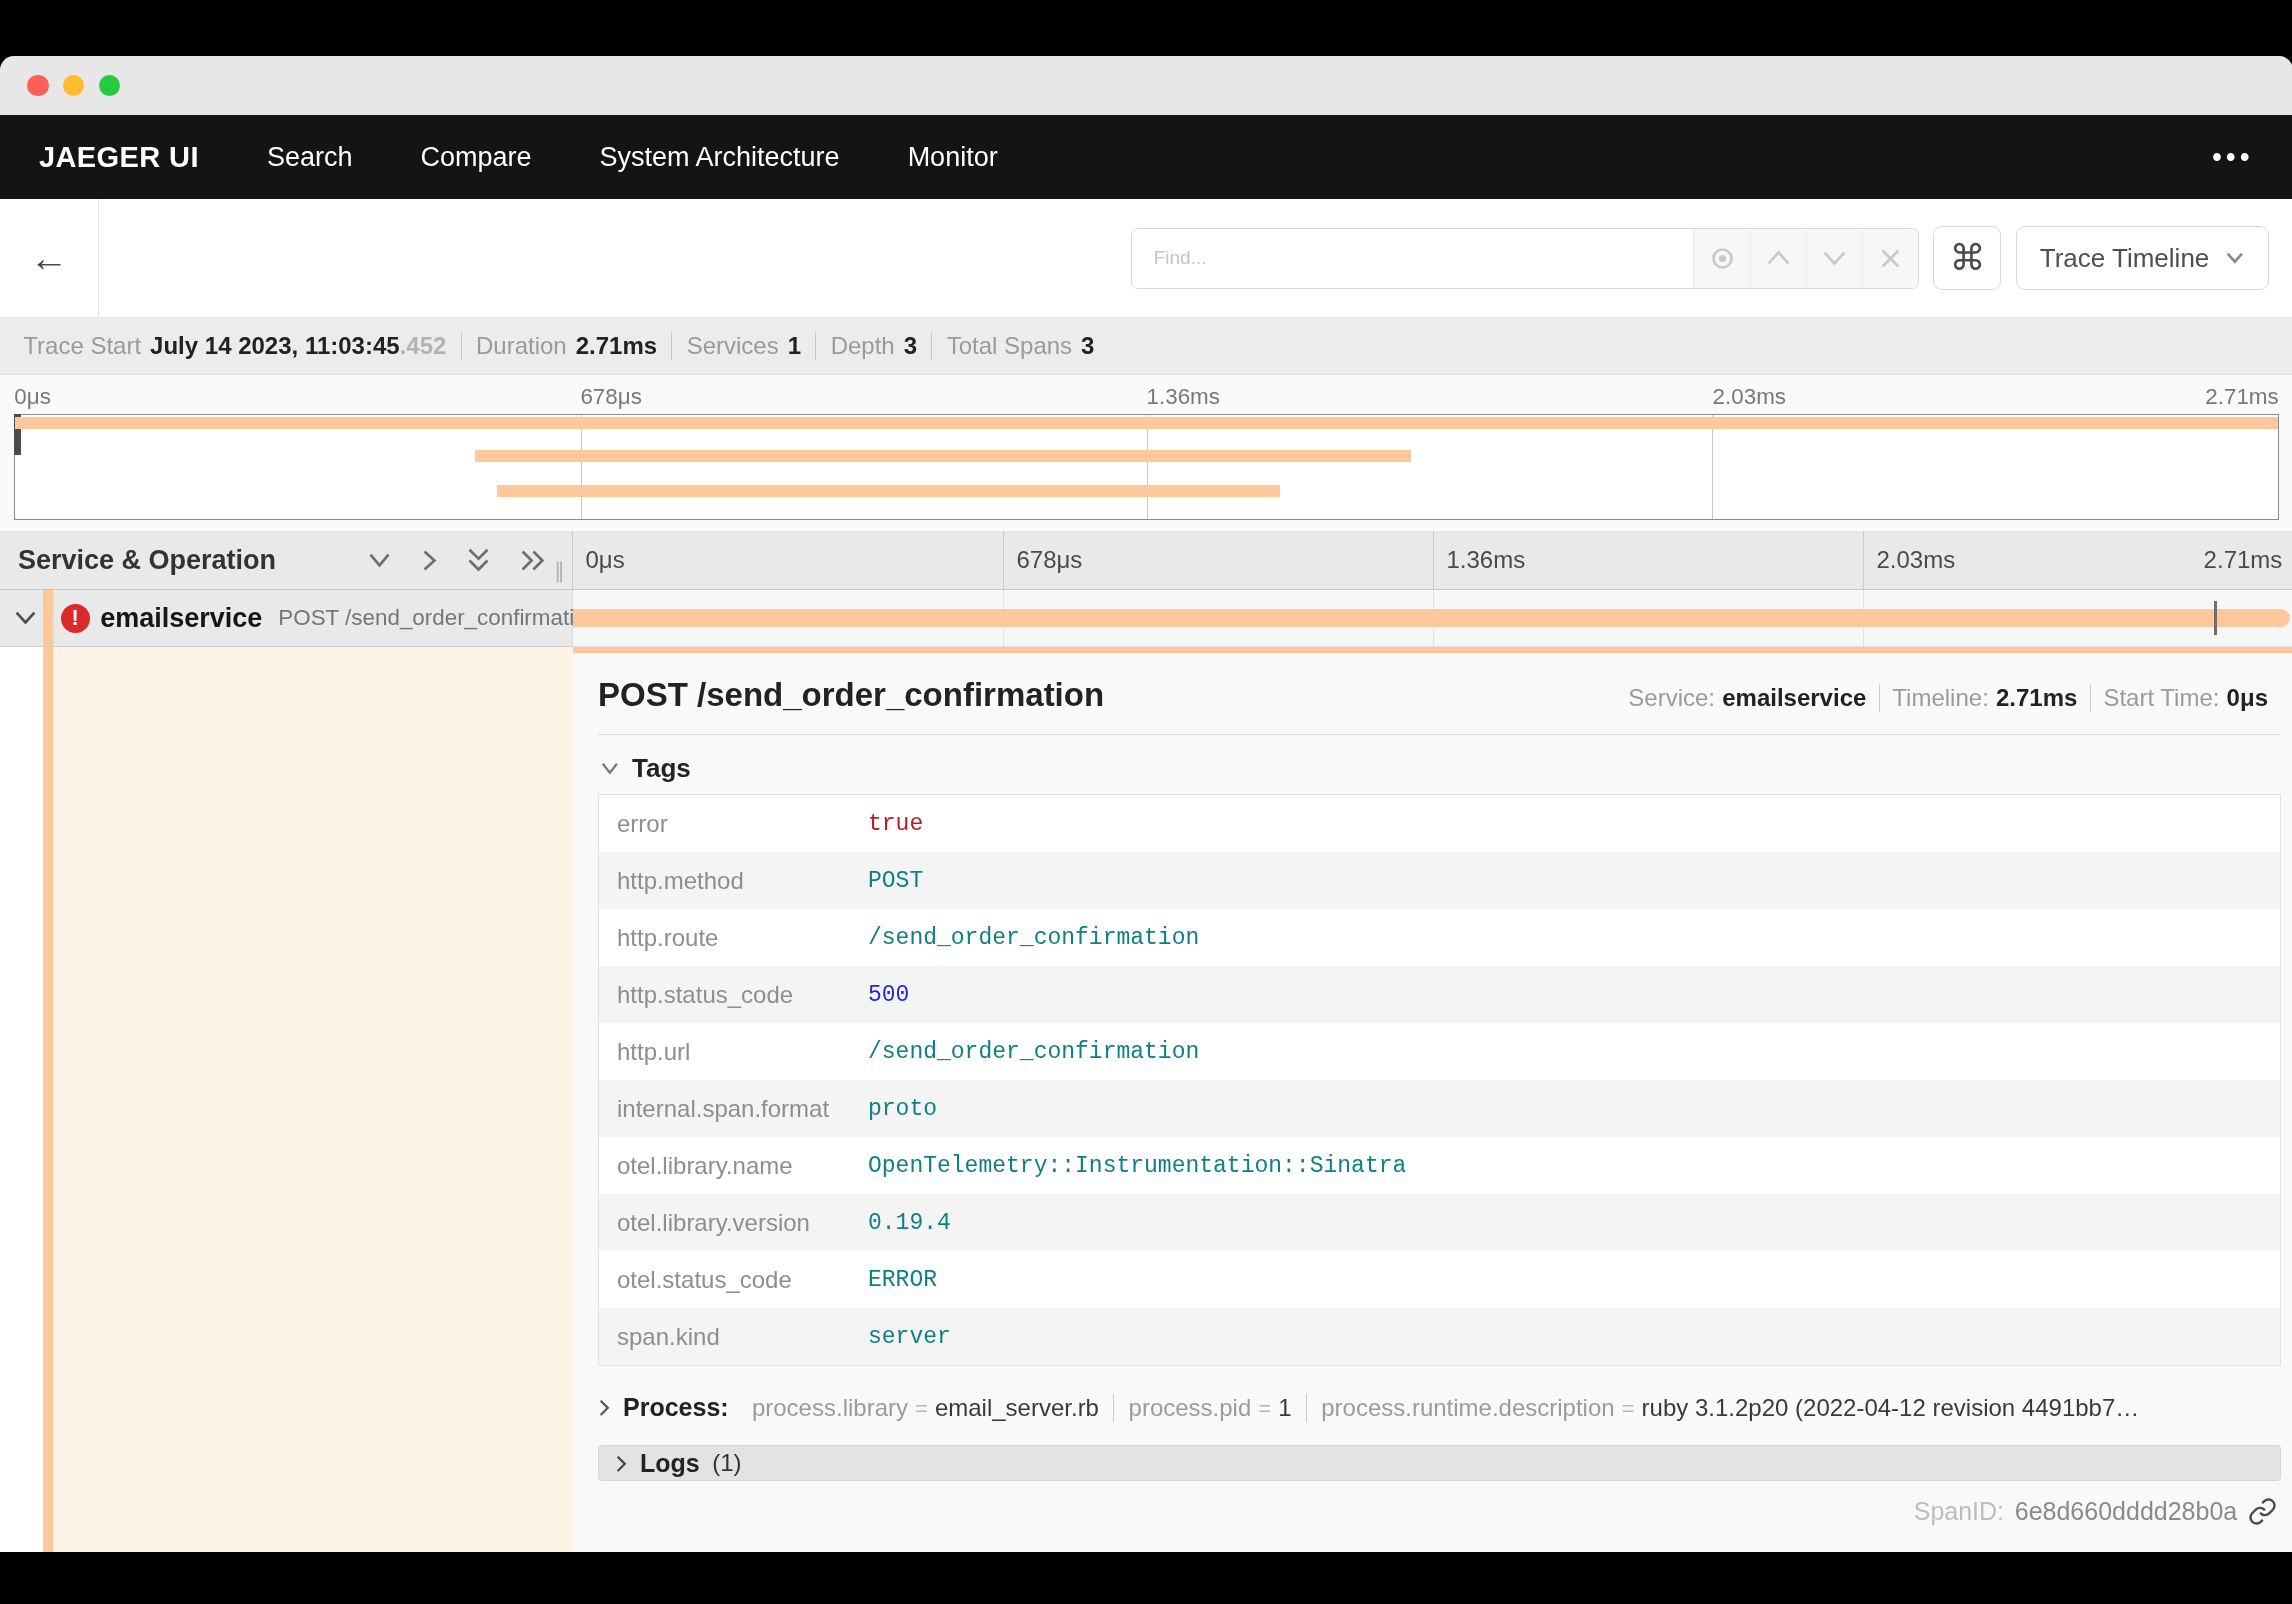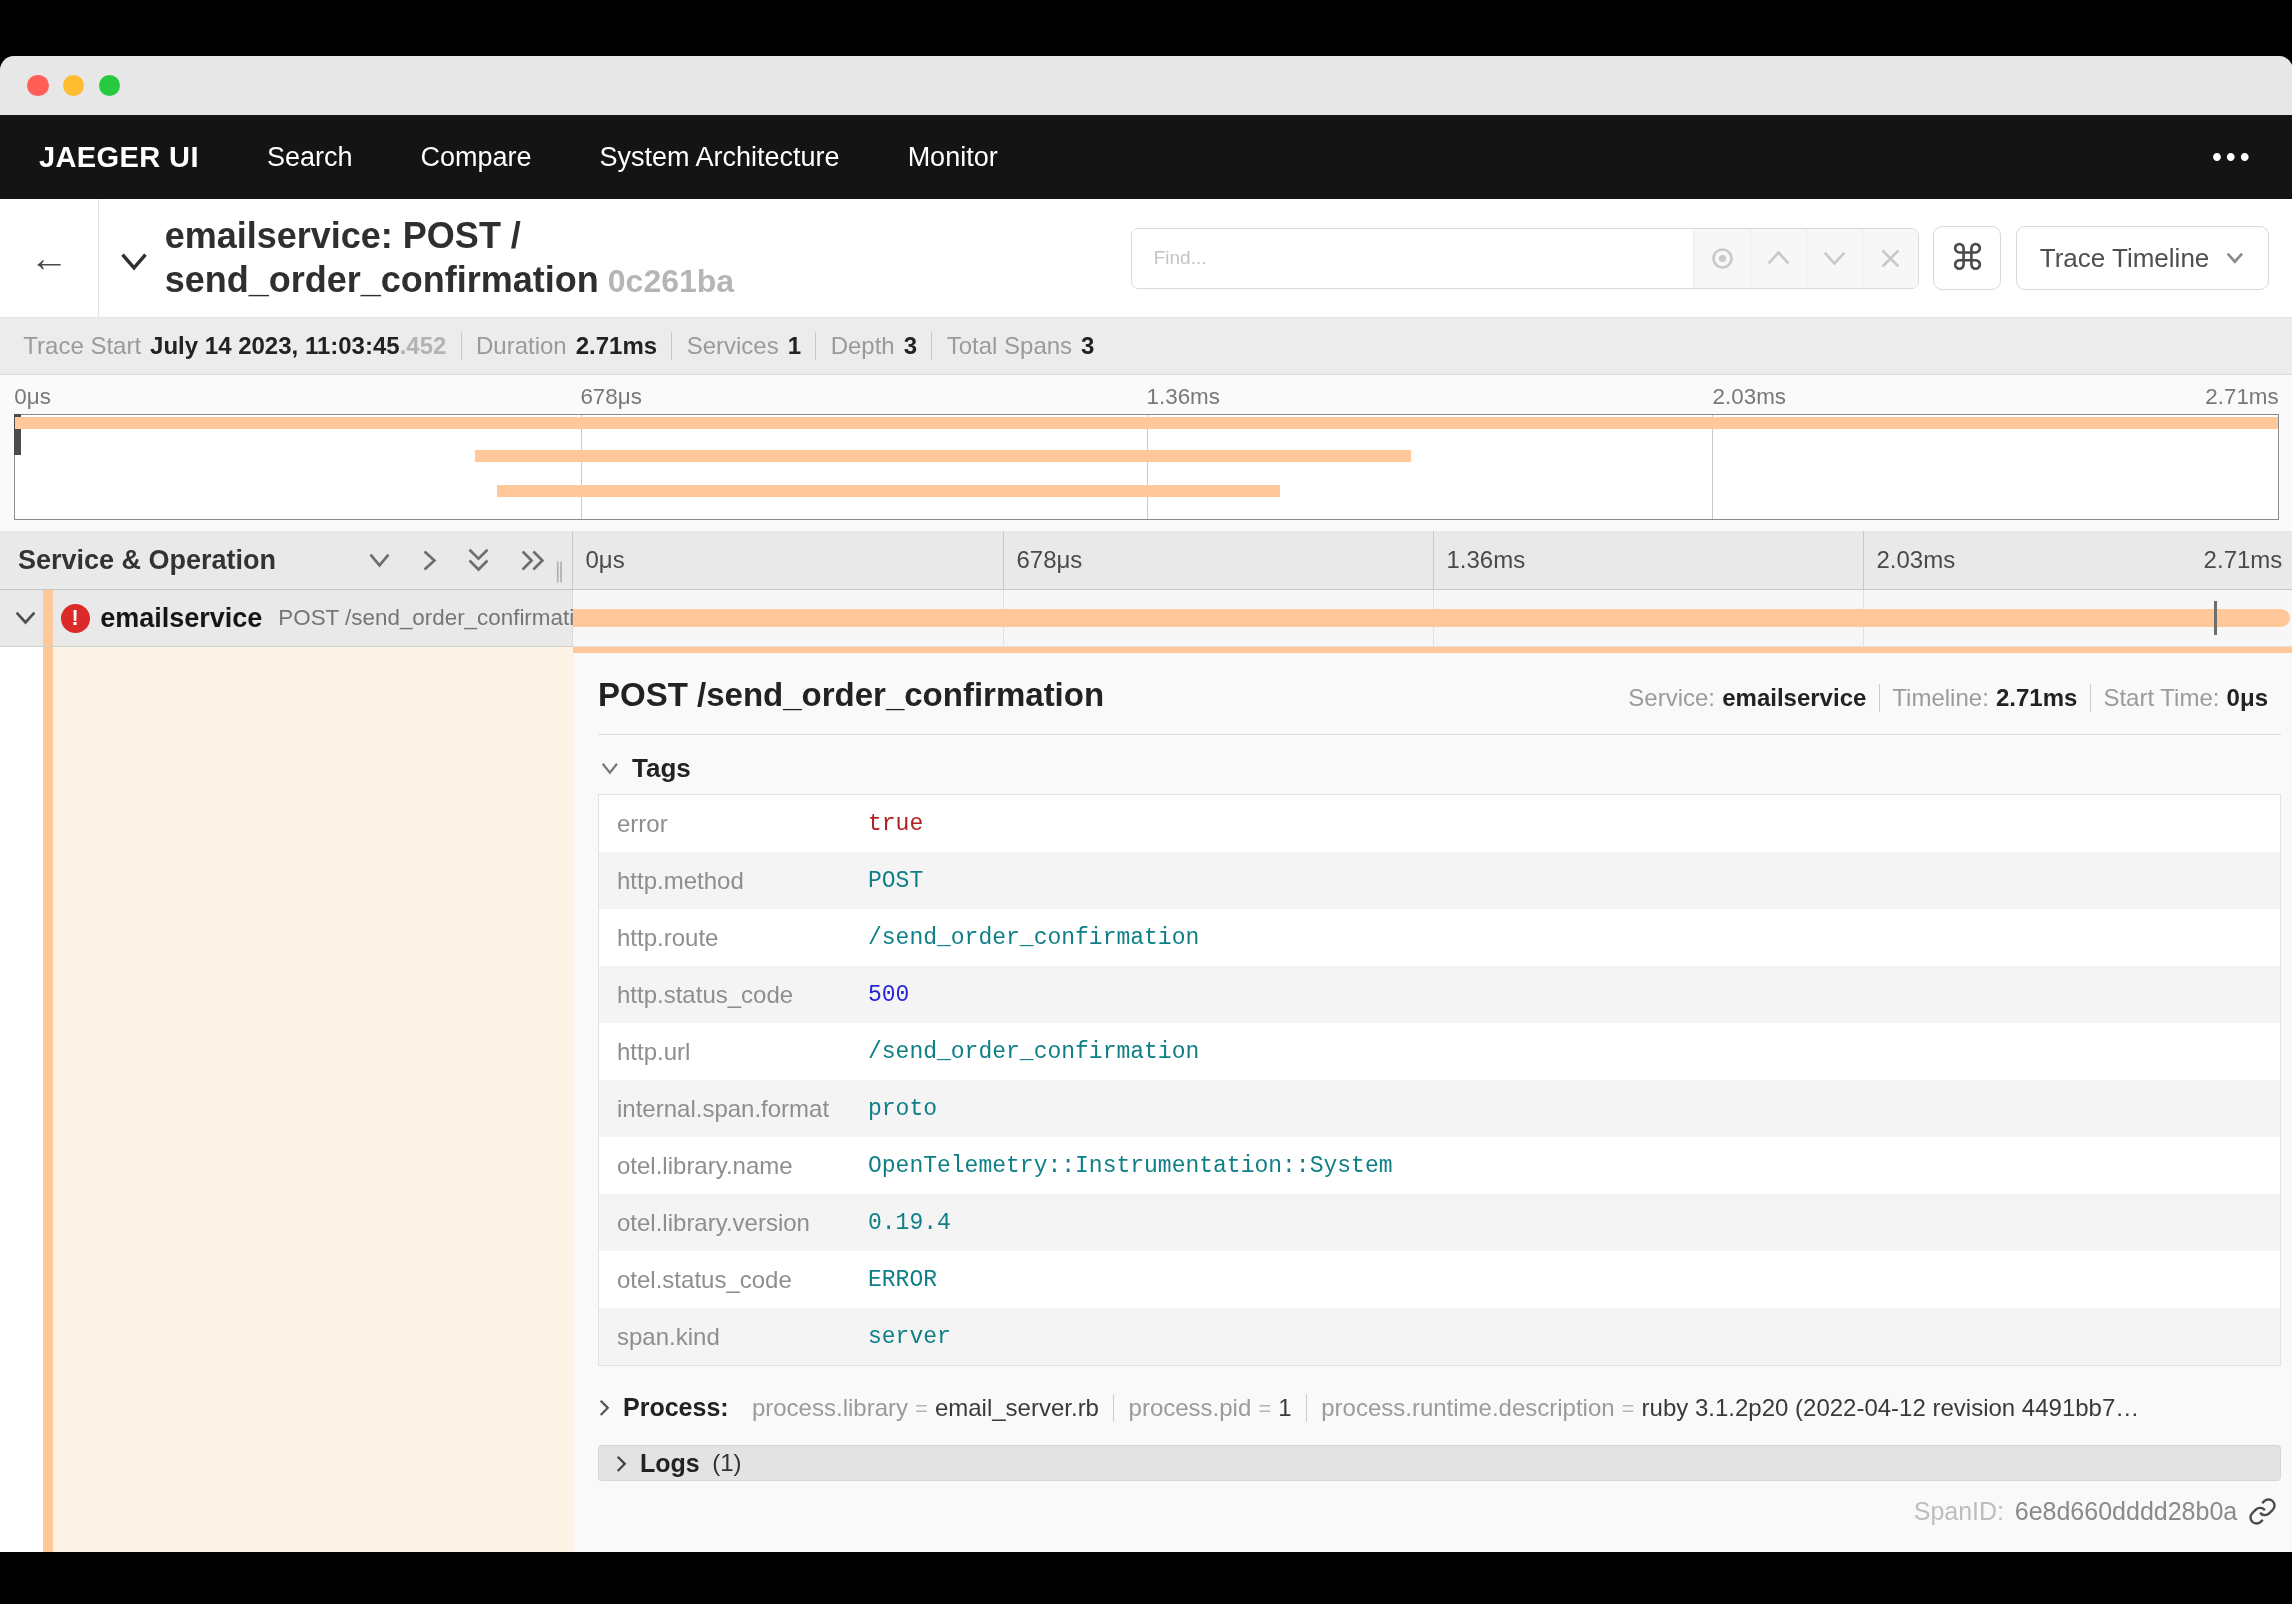--- a/index.html
+++ b/index.html
@@ -151,31 +151,20 @@
         <span class="nav-item">System Architecture</span>
         <span class="nav-item">Monitor</span>
         <span class="nav-spacer"></span>
       <span class="nav-ellipsis">•••</span>
     </div>
 
     <div class="trace-header">
       <div class="back-btn">
         <span>←</span>
       </div>
-      <div class="title-wrap">
-        <span class="title-chevron">
-          <svg class="icon" width="30" height="21.5" viewBox="0 0 34 24">
-              <polyline points="4,4 17,19 30,4" fill="none" stroke="#2f2f2f" stroke-width="4"></polyline>
-            </svg>
-        </span>
-        <h1 class="trace-title">
-          <span>emailservice: POST /</span><br>
-          <span>send_order_confirmation</span><span class="trace-id">0c261ba</span>
-        </h1>
-      </div>
       <div class="find-area">
         <div class="find-group">
           <input class="find-input" placeholder="Find..." style="">
           <div class="find-icons">
             <span class="find-icon-cell">
               <svg class="icon" width="27" height="27" viewBox="0 0 30 30">
                   <circle cx="15" cy="15" r="10" fill="none" stroke="#c9c9c9" stroke-width="3"></circle>
                   <circle cx="15" cy="15" r="4" fill="#c9c9c9"></circle>
                 </svg>
             </span>
@@ -335,21 +324,21 @@
             <div class="tag-row">
               <span class="tag-key">http.url</span>
               <span class="tag-value v-string">/send_order_confirmation</span>
             </div>
             <div class="tag-row">
               <span class="tag-key">internal.span.format</span>
               <span class="tag-value v-string">proto</span>
             </div>
             <div class="tag-row">
               <span class="tag-key">otel.library.name</span>
-              <span class="tag-value v-string">OpenTelemetry::Instrumentation::System</span>
+              <span class="tag-value v-string">OpenTelemetry::Instrumentation::Sinatra</span>
             </div>
             <div class="tag-row">
               <span class="tag-key">otel.library.version</span>
               <span class="tag-value v-string">0.19.4</span>
             </div>
             <div class="tag-row">
               <span class="tag-key">otel.status_code</span>
               <span class="tag-value v-string">ERROR</span>
             </div>
             <div class="tag-row">

